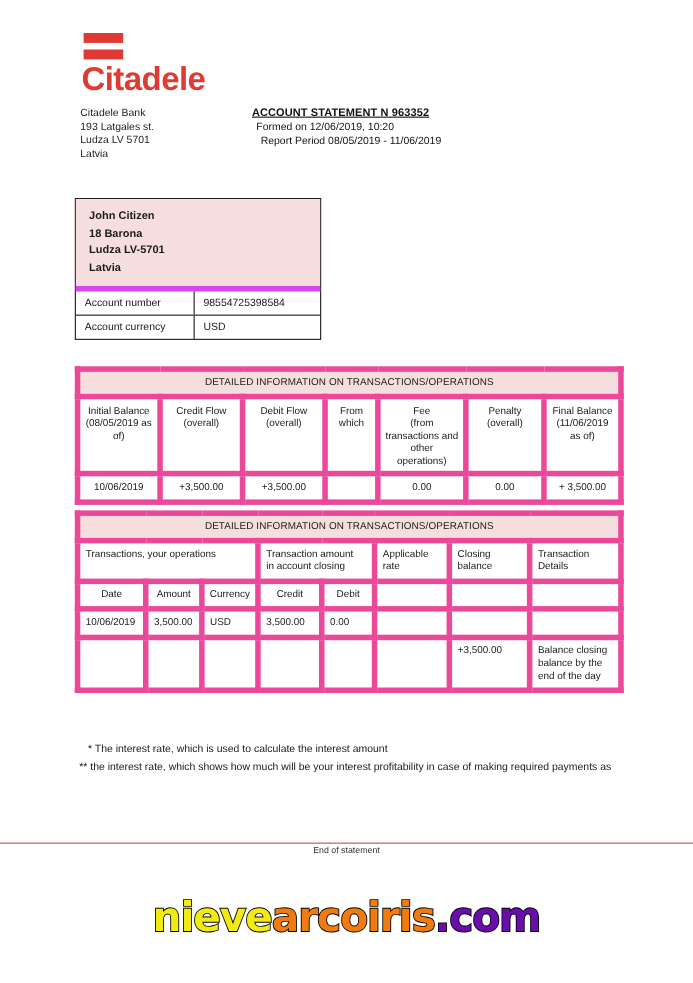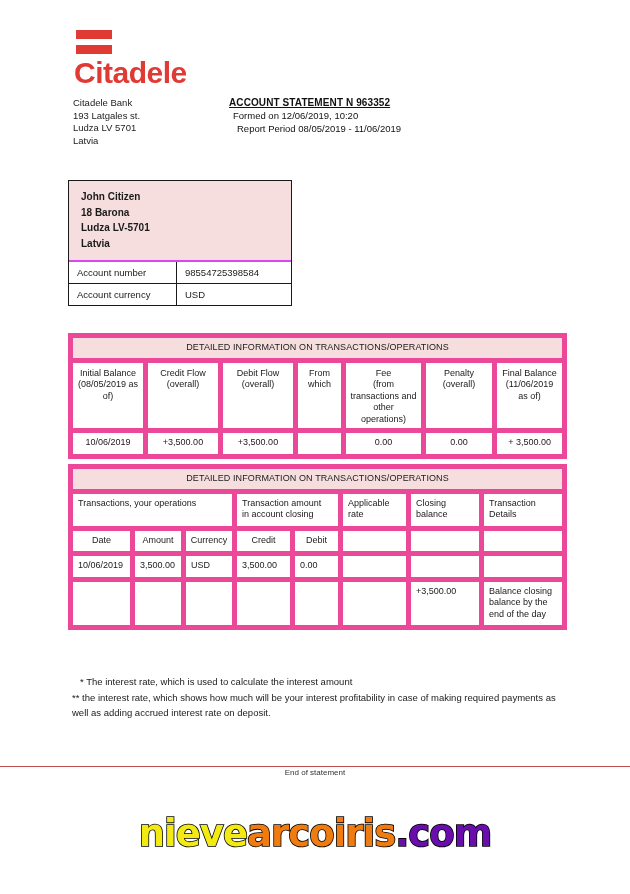--- a/index.html
+++ b/index.html
@@ -77,21 +77,21 @@
     width: 224px;
     border: 1px solid #1a1a1a;
     border-collapse: collapse;
   }
   .cust-name {
     background: #F7DEDE;
     padding: 8px 10px 9px 12px;
     font-weight: bold;
     font-size: 10px;
     line-height: 15.5px;
-    border-bottom: 2px solid #d946ef;
+    border-bottom: 5px solid #d946ef;
   }
   .cust-row {
     display: flex;
     border-bottom: 1px solid #1a1a1a;
     font-size: 9.5px;
   }
   .cust-row:last-child { border-bottom: none; }
   .cust-row .lbl {
     width: 108px;
     padding: 5px 24px 5px 8px;
@@ -355,21 +355,20 @@
       <td></td>
       <td>+3,500.00</td>
       <td>Balance closing balance by the end of the day</td>
     </tr>
   </tbody>
     </table>
 
   <div class="notes">
     <div class="n1">* The interest rate, which is used to calculate the interest amount</div>
     <div>** the interest rate, which shows how much will be your interest profitability in case of making required payments as</div>
-    <div>well as adding  accrued interest rate on deposit.</div>
   </div>
 
   <div class="end-rule"></div>
   <div class="end-text">End of statement</div>
 
   <div class="watermark">
     <span class="wm-a">nieve</span><span class="wm-b">arcoiris</span><span class="wm-c">.com</span>
   </div>
 
 </div>

